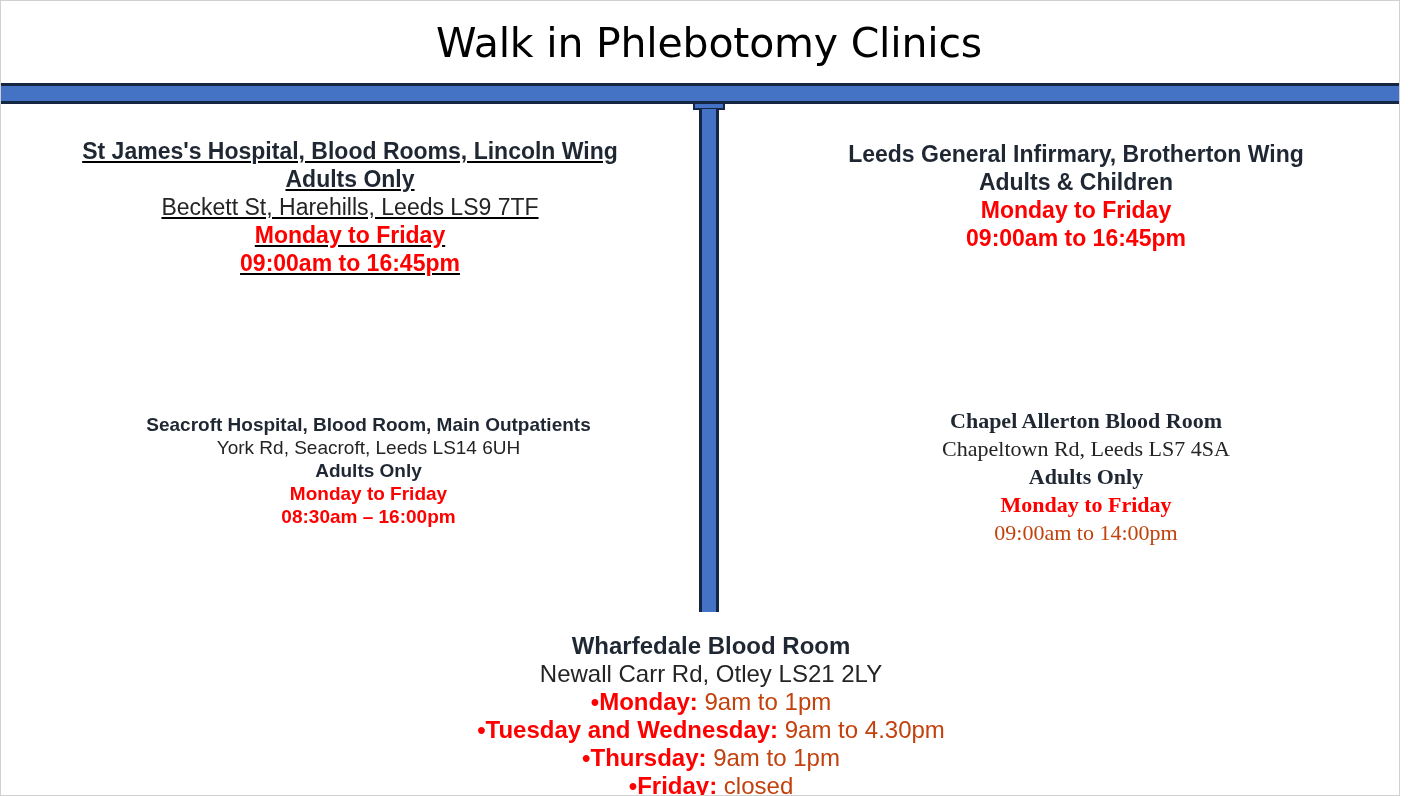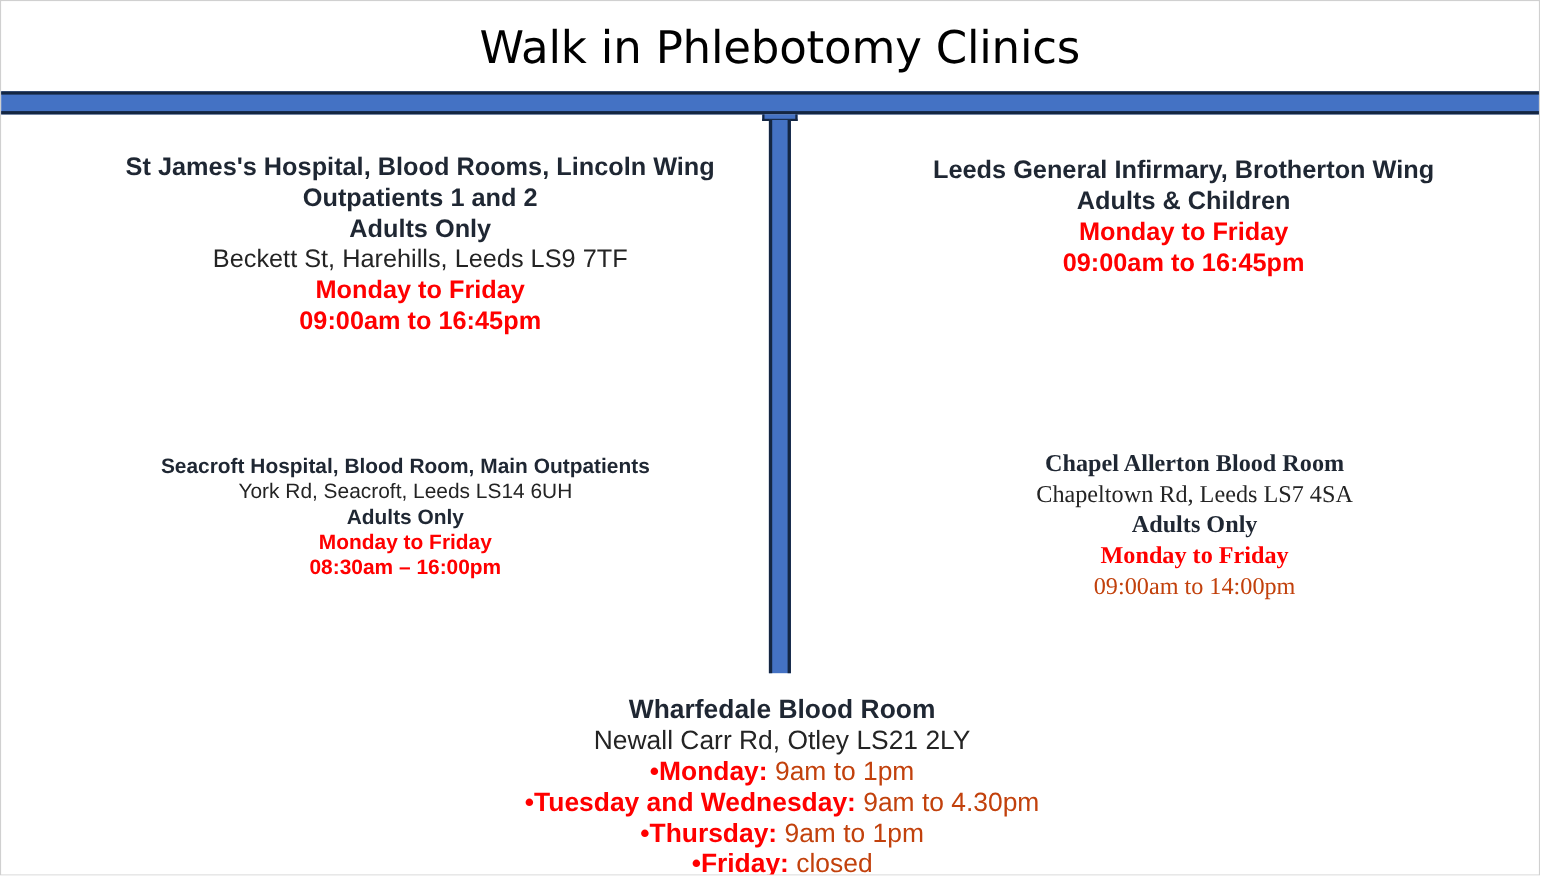--- a/index.html
+++ b/index.html
@@ -103,42 +103,41 @@
     color: #c2410c;
   }
 
   
   .sz-lg .line { font-size: 23px; line-height: 28px; }
   .sz-md .line { font-size: 22px; line-height: 28px; font-family: Liberation Serif, serif; }
   .sz-sm .line { font-size: 19px; line-height: 23px; }
   .sz-xl .line { font-size: 24px; line-height: 28px; }
 
   
-  #clinic-stjames      { left: 76px;  top: 136px; width: 610px; }
+  #clinic-stjames      { left: 44px;  top: 136px; width: 610px; text-decoration: underline; }
   #clinic-lgi          { left: 780px; top: 139px; width: 590px; }
   #clinic-seacroft     { left: 110px; top: 412px; width: 515px; }
   #clinic-chapel       { left: 880px; top: 406px; width: 410px; }
   #clinic-wharfedale   { left: 405px; top: 631px; width: 610px; }
 
   .bullet { font-weight: bold; color: #FF0000; }
 </style>
 </head>
 <body>
 
 <div id="slide">
 
   <div class="title">Walk in Phlebotomy Clinics</div>
 
   <div class="hbar"></div>
   <div class="vbar-cap"></div>
   <div class="vbar"></div>
 
   <div class="clinic sz-lg" id="clinic-stjames">
     <span class="line hd">St James's Hospital, Blood Rooms, Lincoln Wing</span>
-    <span class="line hd">Outpatients 1 and 2</span>
     <span class="line hd">Adults Only</span>
     <span class="line addr">Beckett St, Harehills, Leeds LS9 7TF</span>
     <span class="line red-b">Monday to Friday</span>
     <span class="line red-b">09:00am to 16:45pm</span>
   </div>
 
   <div class="clinic sz-lg" id="clinic-lgi">
     <span class="line hd">Leeds General Infirmary, Brotherton Wing</span>
     <span class="line hd">Adults &amp; Children</span>
     <span class="line red-b">Monday to Friday</span>

